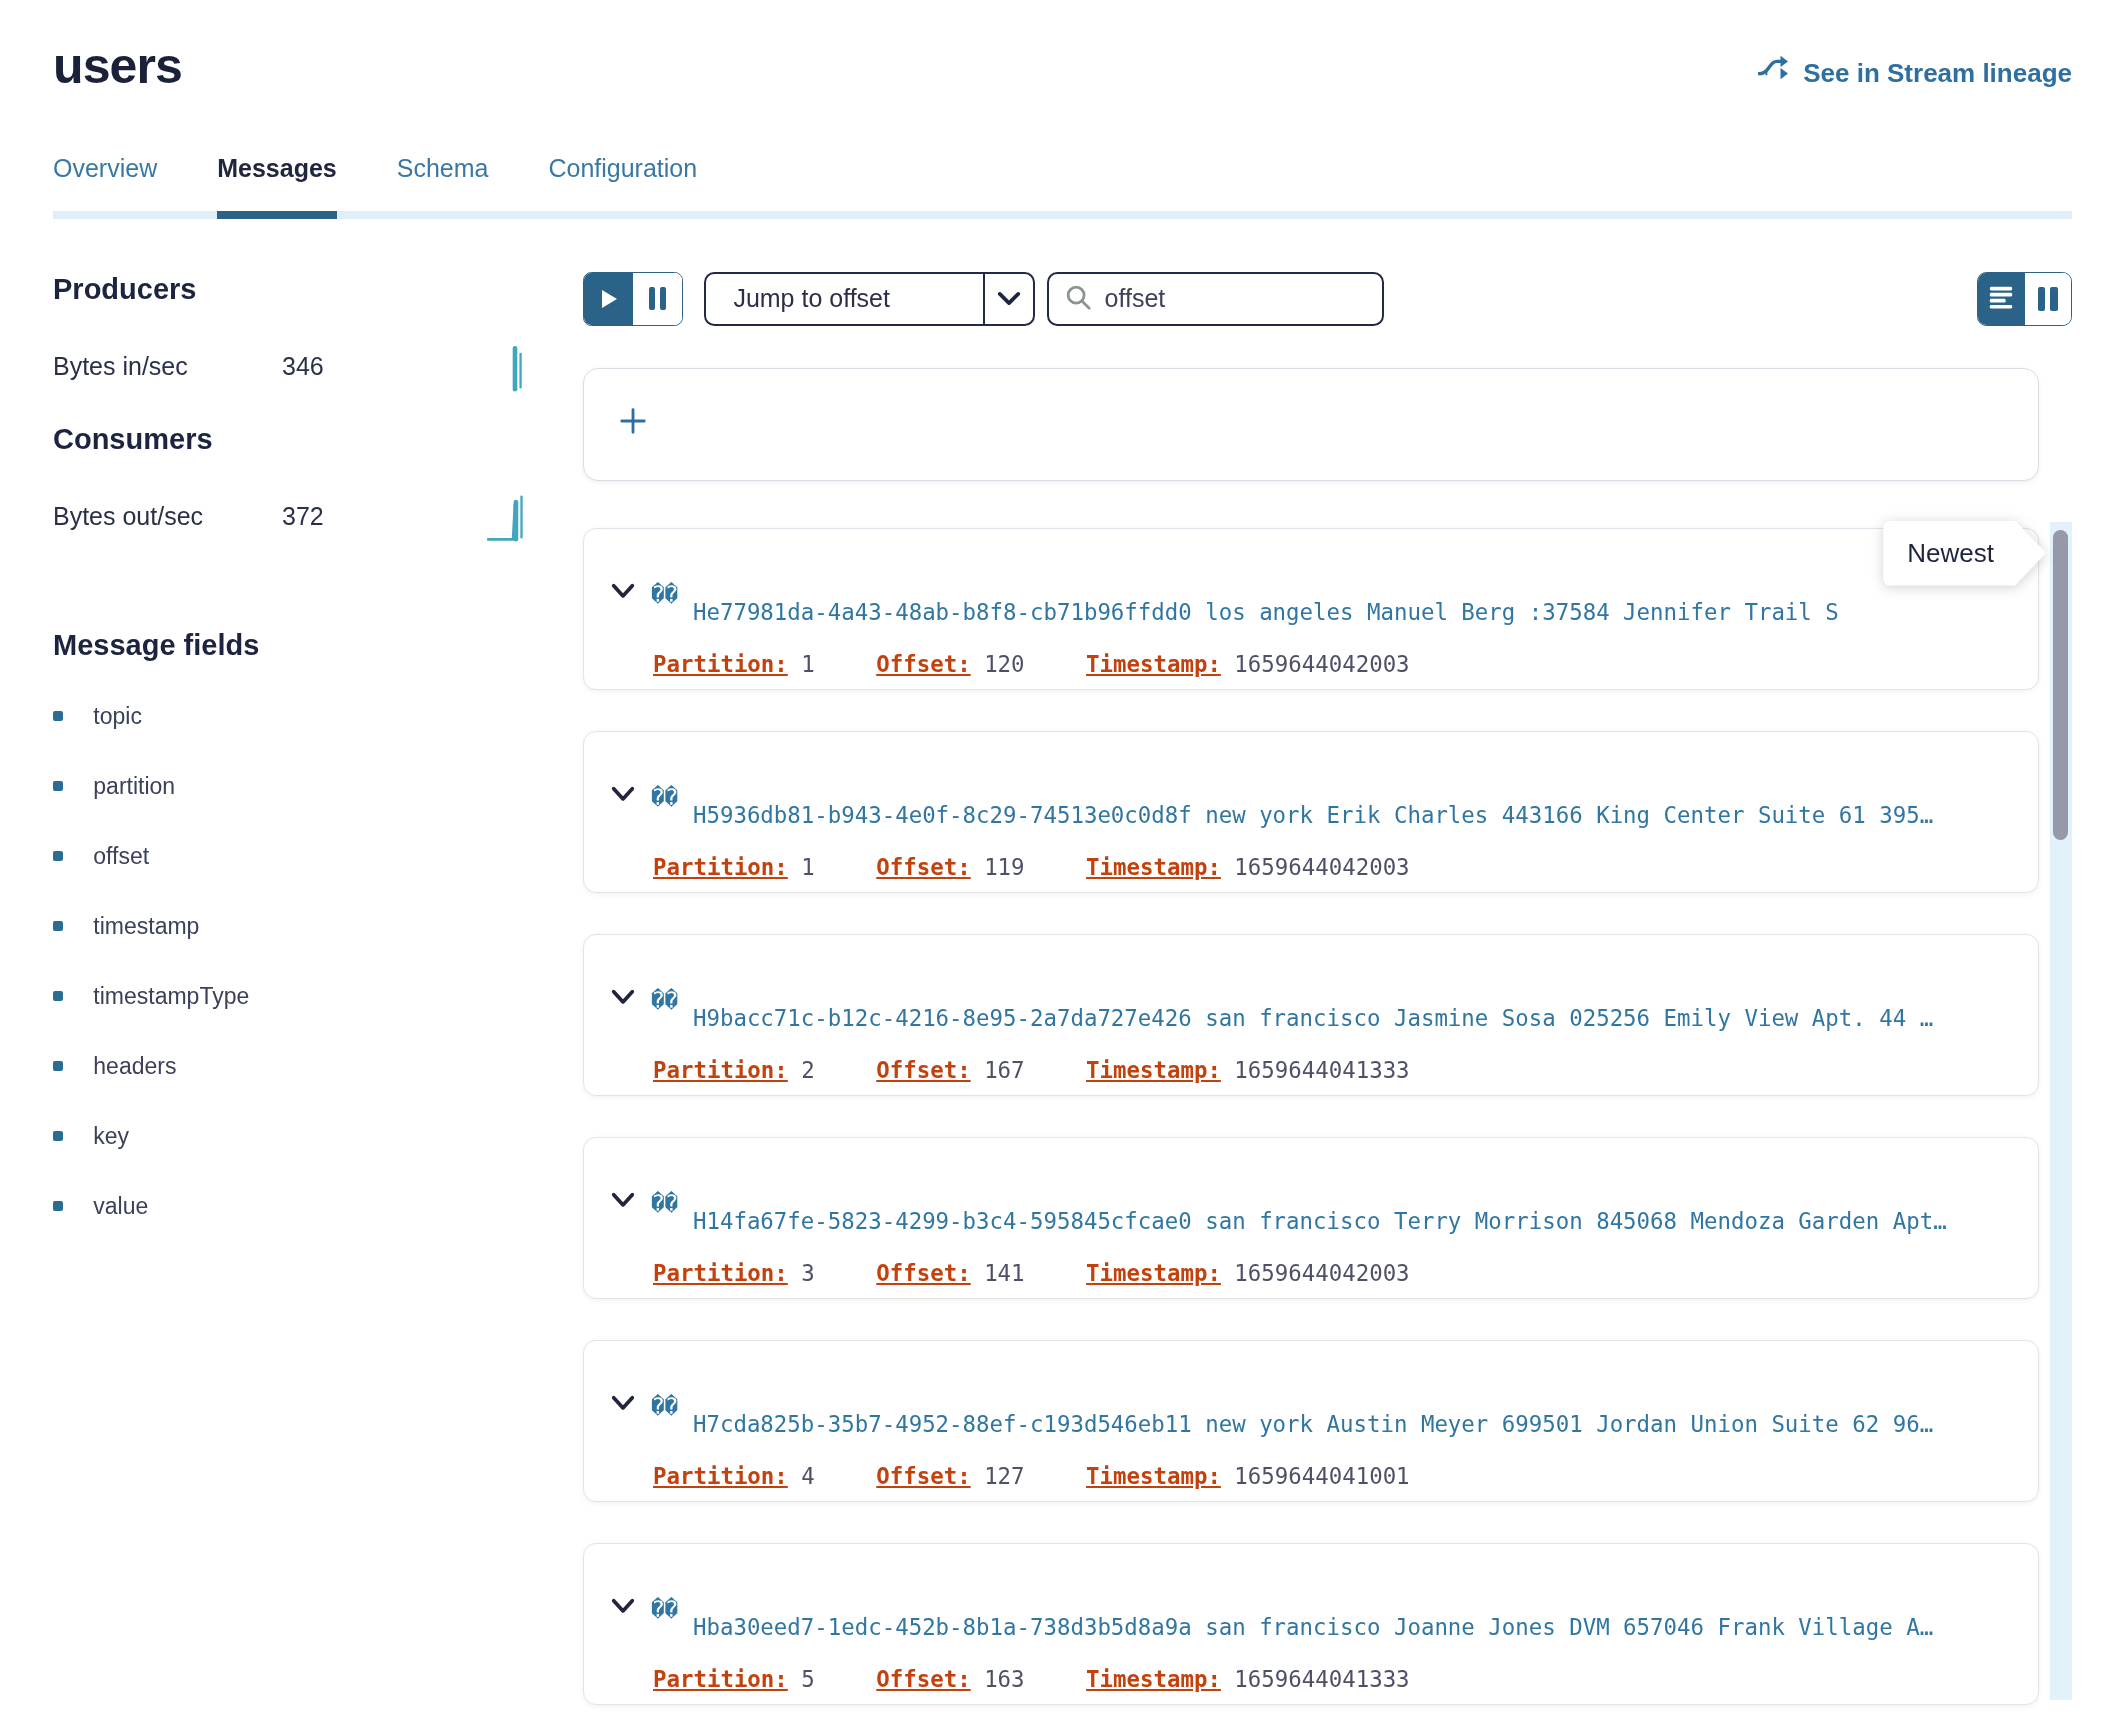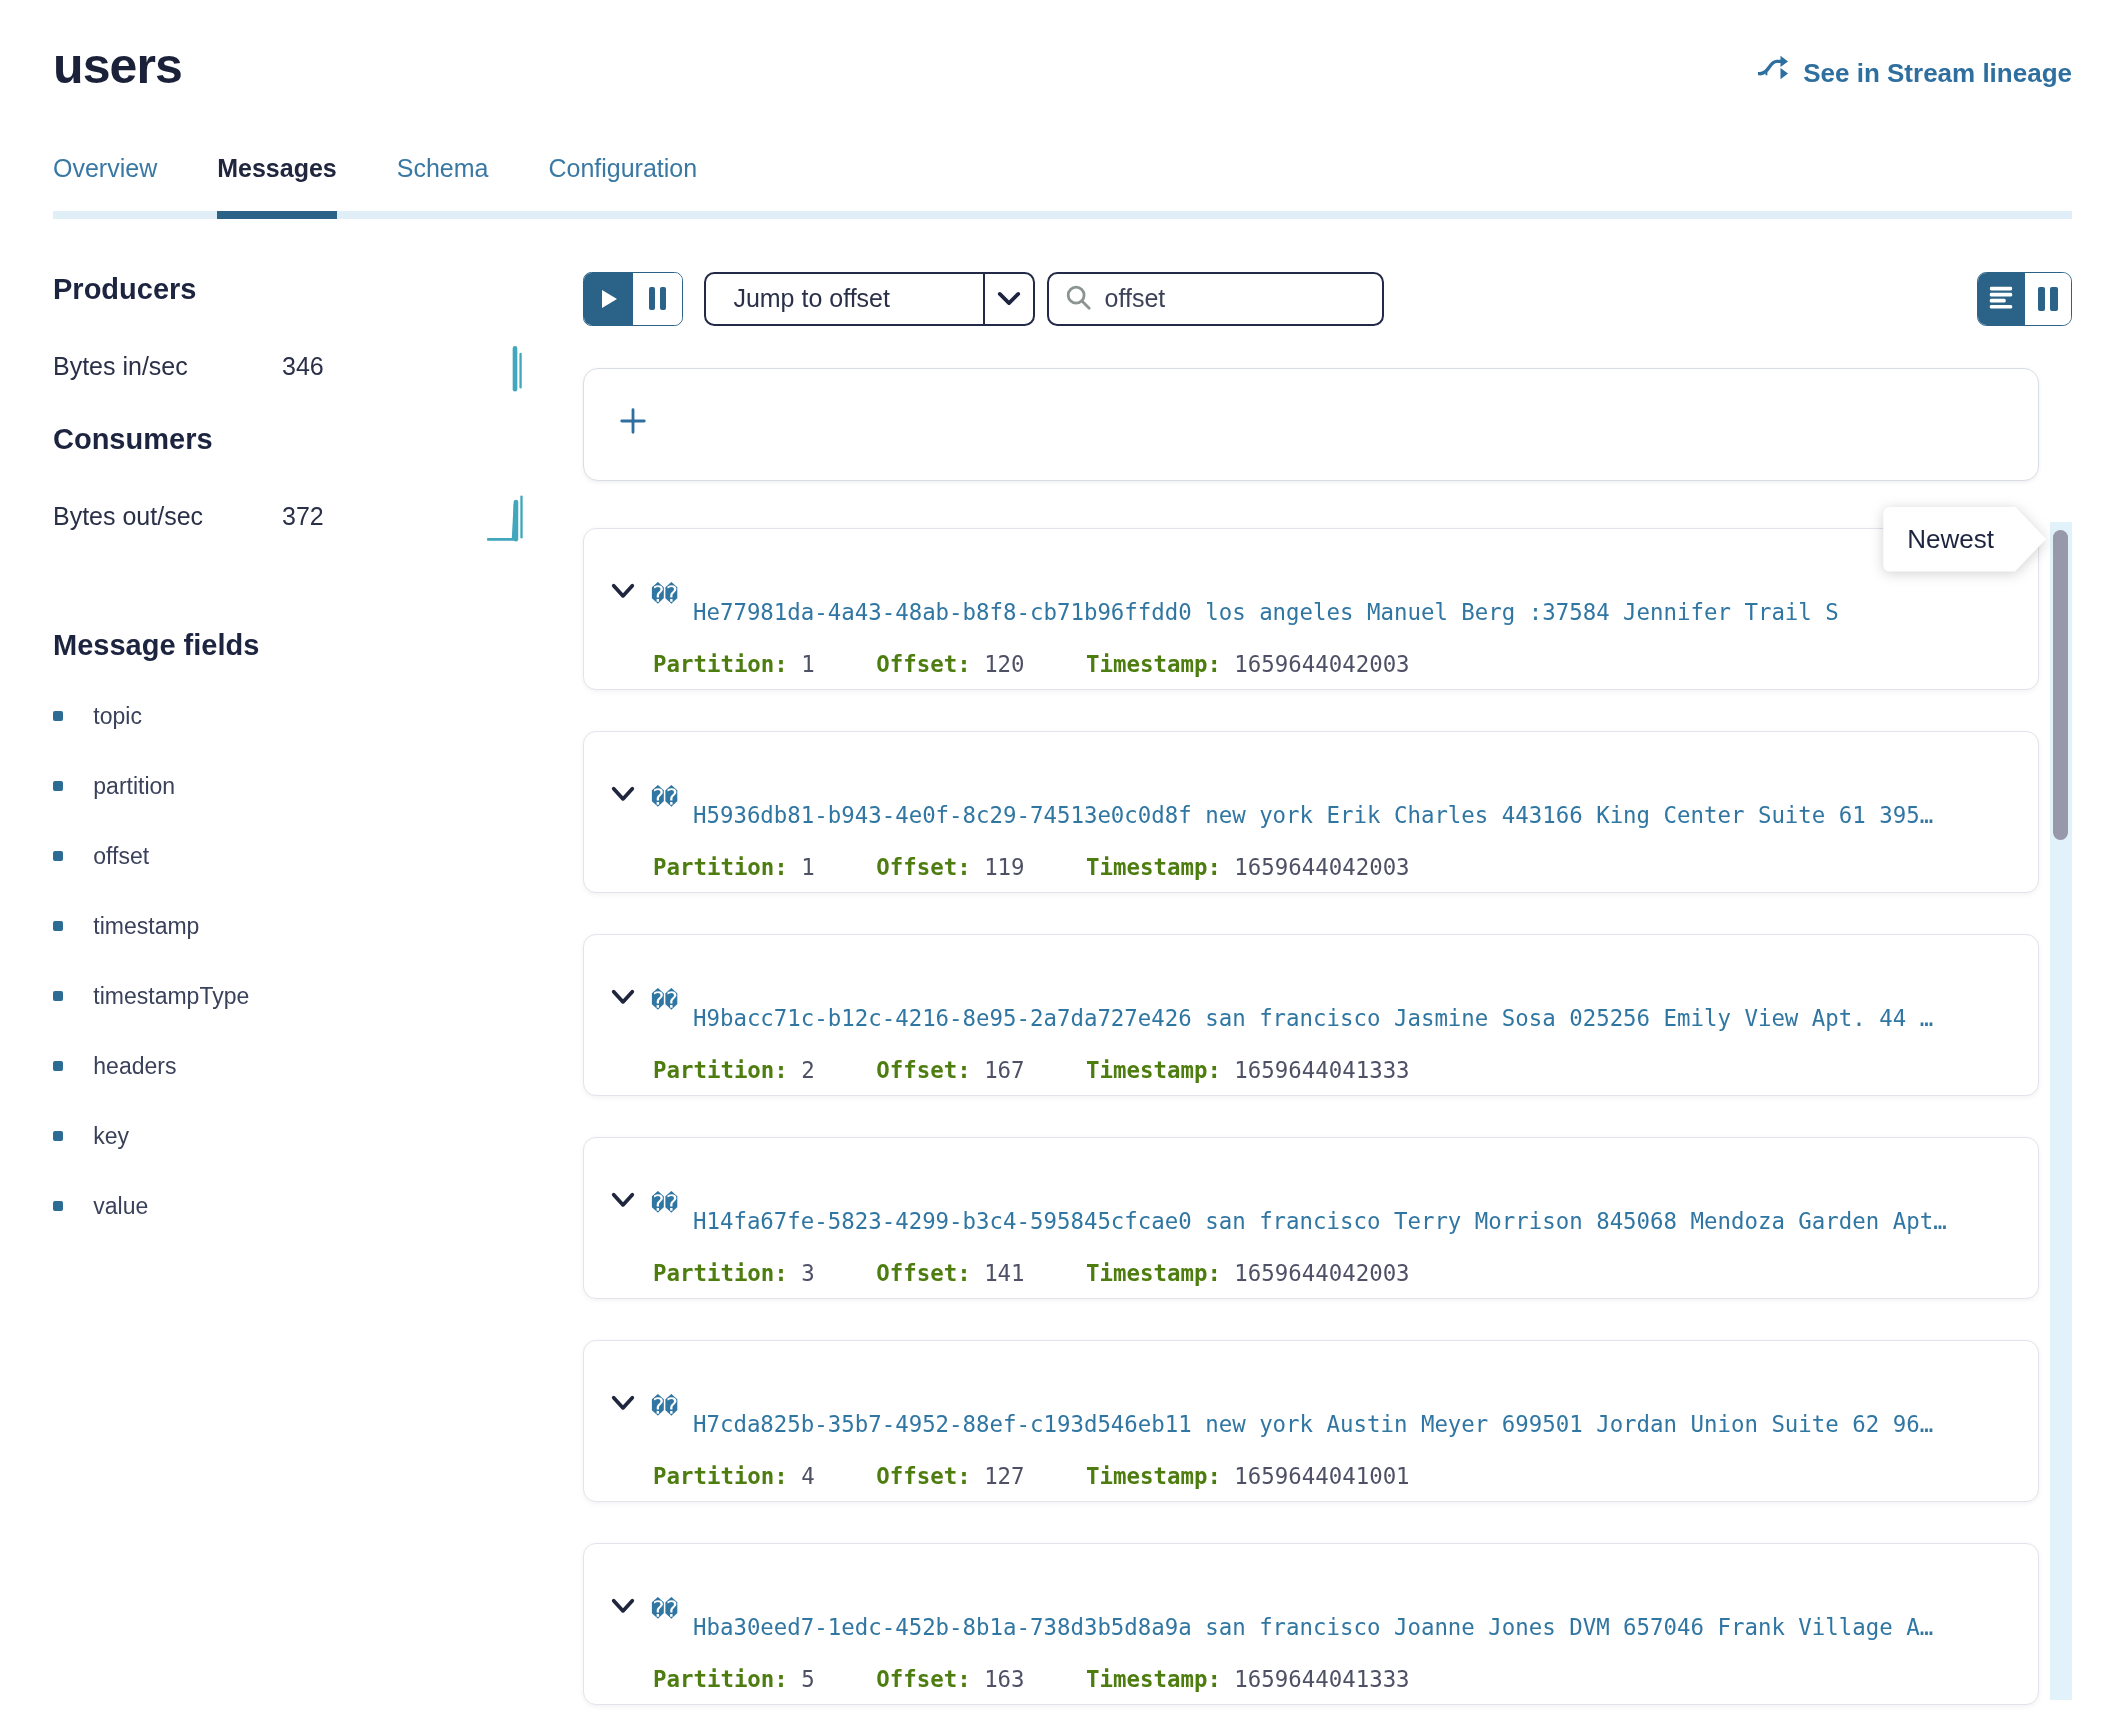--- a/index.html
+++ b/index.html
@@ -79,23 +79,23 @@
     box-shadow:0 1.9px 5.6px rgba(16,24,40,0.05); padding:34px 22.4px 0 26px; overflow:hidden; background:#fff; }
   .msg-line1 { display:flex; align-items:center; gap:15px;
     font-family:"DejaVu Sans Mono", monospace; font-size:22.4px; color:#3076a3;
     white-space:nowrap; overflow:hidden; }
   .msg-line1 svg { flex-shrink:0; }
   .key-glyphs { flex-shrink:0; }
   .msg-text { overflow:hidden;margin-top:36px; }
   .msg-meta { margin-top:26px; margin-left:43px; font-family:"DejaVu Sans Mono", monospace;
     font-size:22.4px; color:#4e5166; white-space:nowrap; }
   .meta-group { margin-right:48px; }
-  .meta-label { font-weight:700; color:#4d7c0f; }
-
-  .newest-tooltip { position:absolute; top:288px; right:26px; z-index:5;
+  .meta-label { font-weight:700; color:#c2410c;text-decoration:underline; }
+
+  .newest-tooltip { position:absolute; top:302px; right:26px; z-index:5;
     filter:drop-shadow(0 2.8px 6.5px rgba(0,0,0,0.18)); }
   .newest-inner { background:#ffffff; color:#1d2440; font-size:26px;
     padding:17px 52px 17px 24px; border-radius:7.5px 0 0 7.5px;
     clip-path:polygon(0 0, 81% 0, 100% 50%, 81% 100%, 0 100%); }
 
   .scrollbar { position:absolute; top:303px; right:0; width:22.4px; height:1178px;
     background:#e2f2fb; }
   .scroll-thumb { position:absolute; top:8.4px; left:3.7px; width:15px; height:310px;
     background:#9798a9; border-radius:8.4px; cursor:grab; }
 </style>

